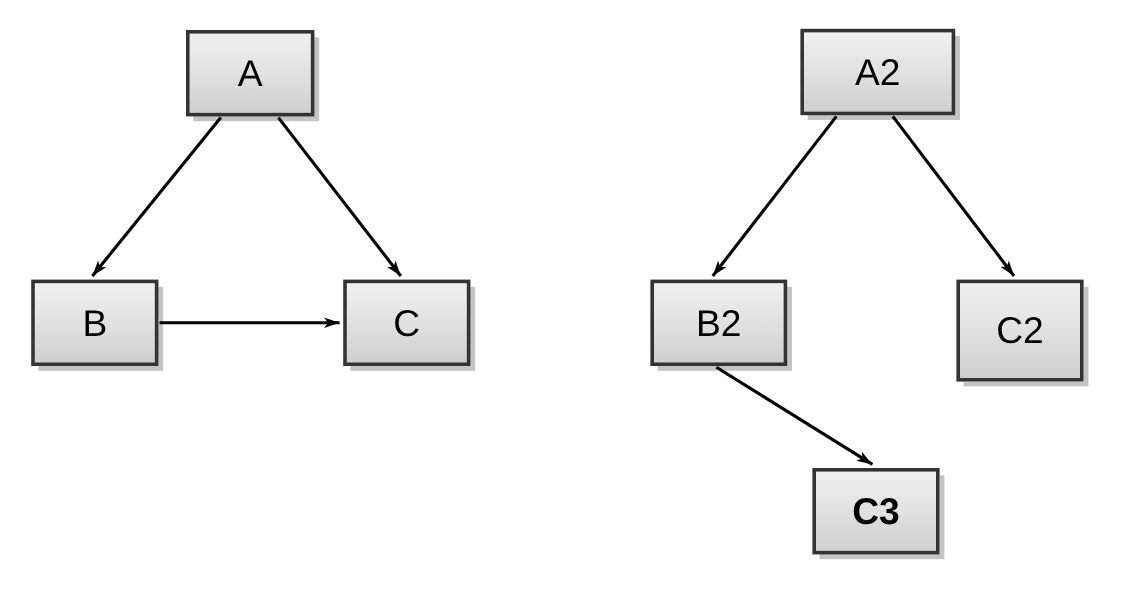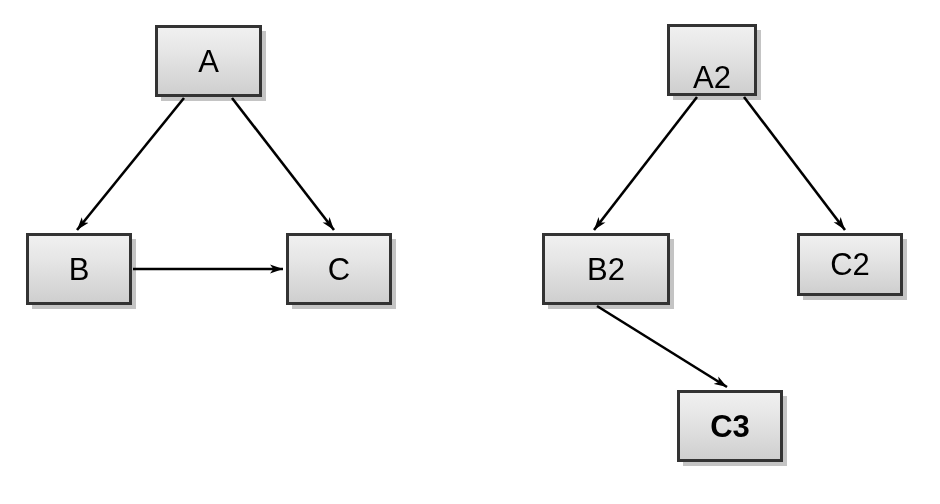--- a/index.html
+++ b/index.html
@@ -74,27 +74,27 @@
   <div id="nodes">
       <div class="node" style="left: 155px; top: 25px; width: 107px; height: 72px;">
         <span class="node-label">A</span>
       </div>
       <div class="node" style="left: 26px; top: 233px; width: 106px; height: 72px;">
         <span class="node-label">B</span>
       </div>
       <div class="node" style="left: 286px; top: 233px; width: 106px; height: 72px;">
         <span class="node-label">C</span>
       </div>
-      <div class="node" style="left: 667px; top: 24px; width: 90px; height: 72px; align-items: flex-end;">
+      <div class="node" style="left: 667px; top: 24px; width: 129px; height: 72px;">
         <span class="node-label">A2</span>
       </div>
-      <div class="node" style="left: 542px; top: 233px; width: 128px; height: 72px;">
+      <div class="node" style="left: 542px; top: 233px; width: 114px; height: 72px;">
         <span class="node-label">B2</span>
       </div>
-      <div class="node" style="left: 797px; top: 233px; width: 106px; height: 63px;">
+      <div class="node" style="left: 797px; top: 233px; width: 106px; height: 85px;">
         <span class="node-label">C2</span>
       </div>
       <div class="node" style="left: 677px; top: 390px; width: 106px; height: 72px; font-weight: bold;">
         <span class="node-label">C3</span>
       </div>
     </div>
 
 </div>
 
 </body></html>

